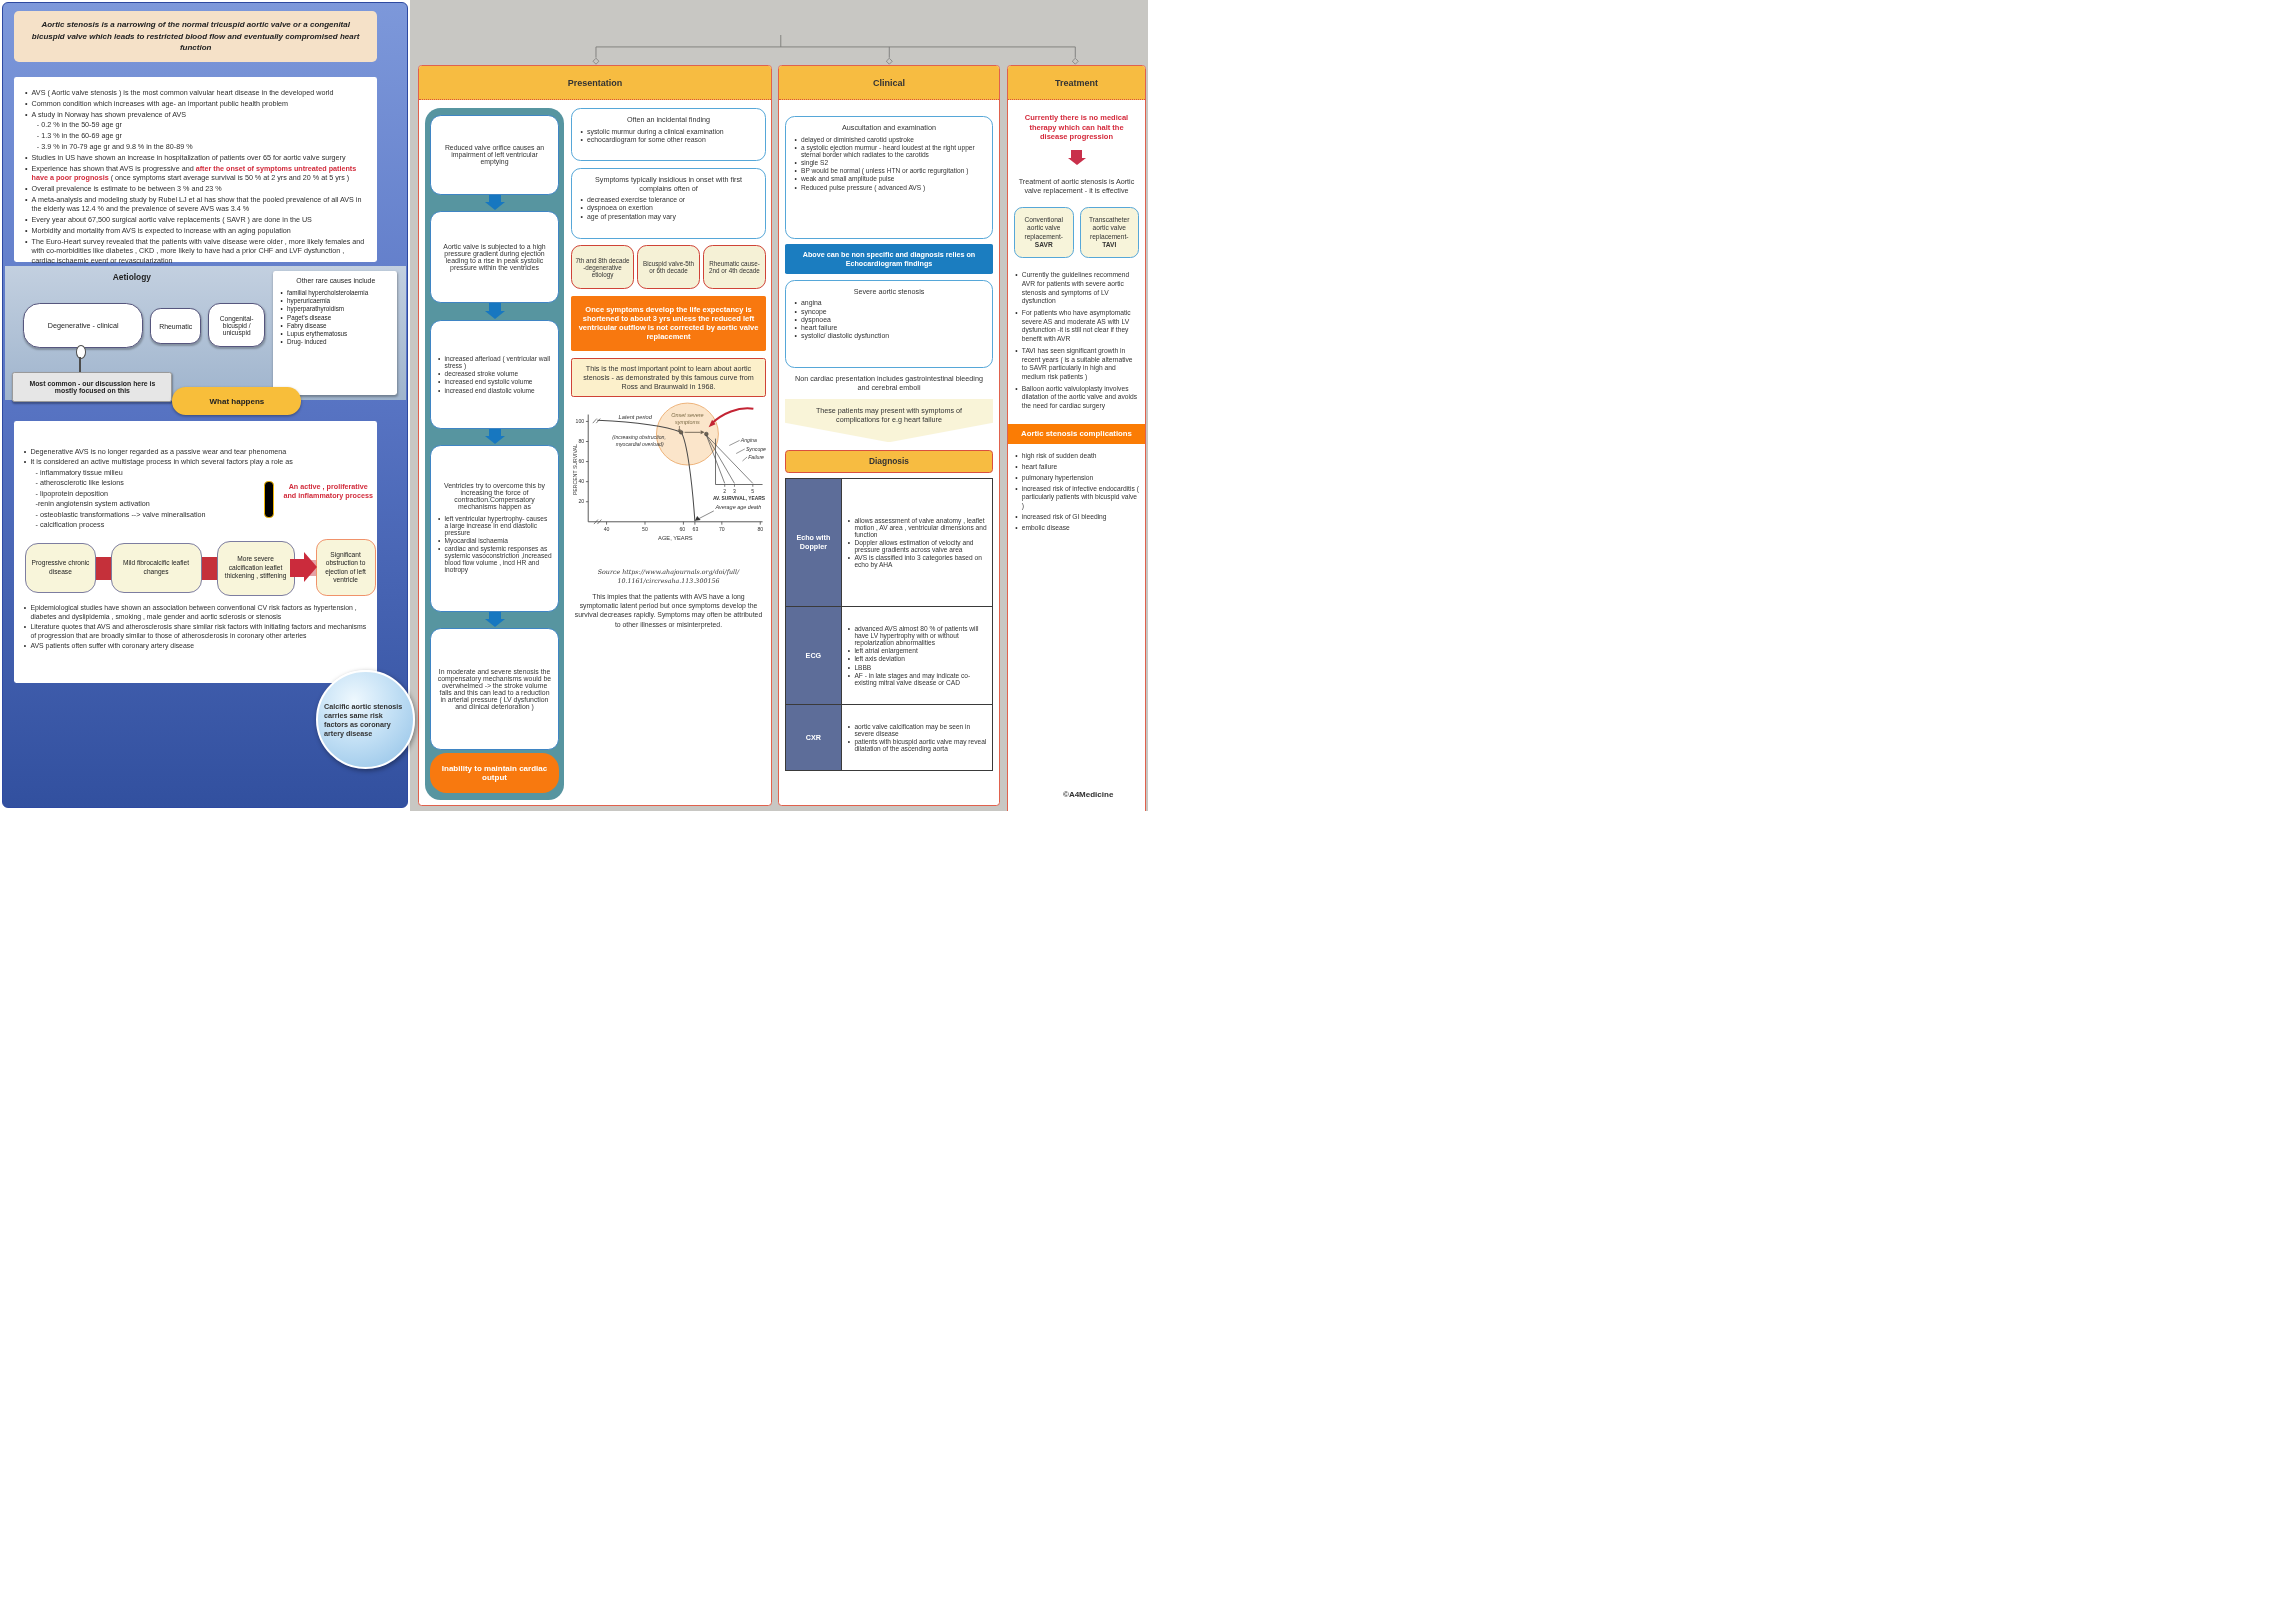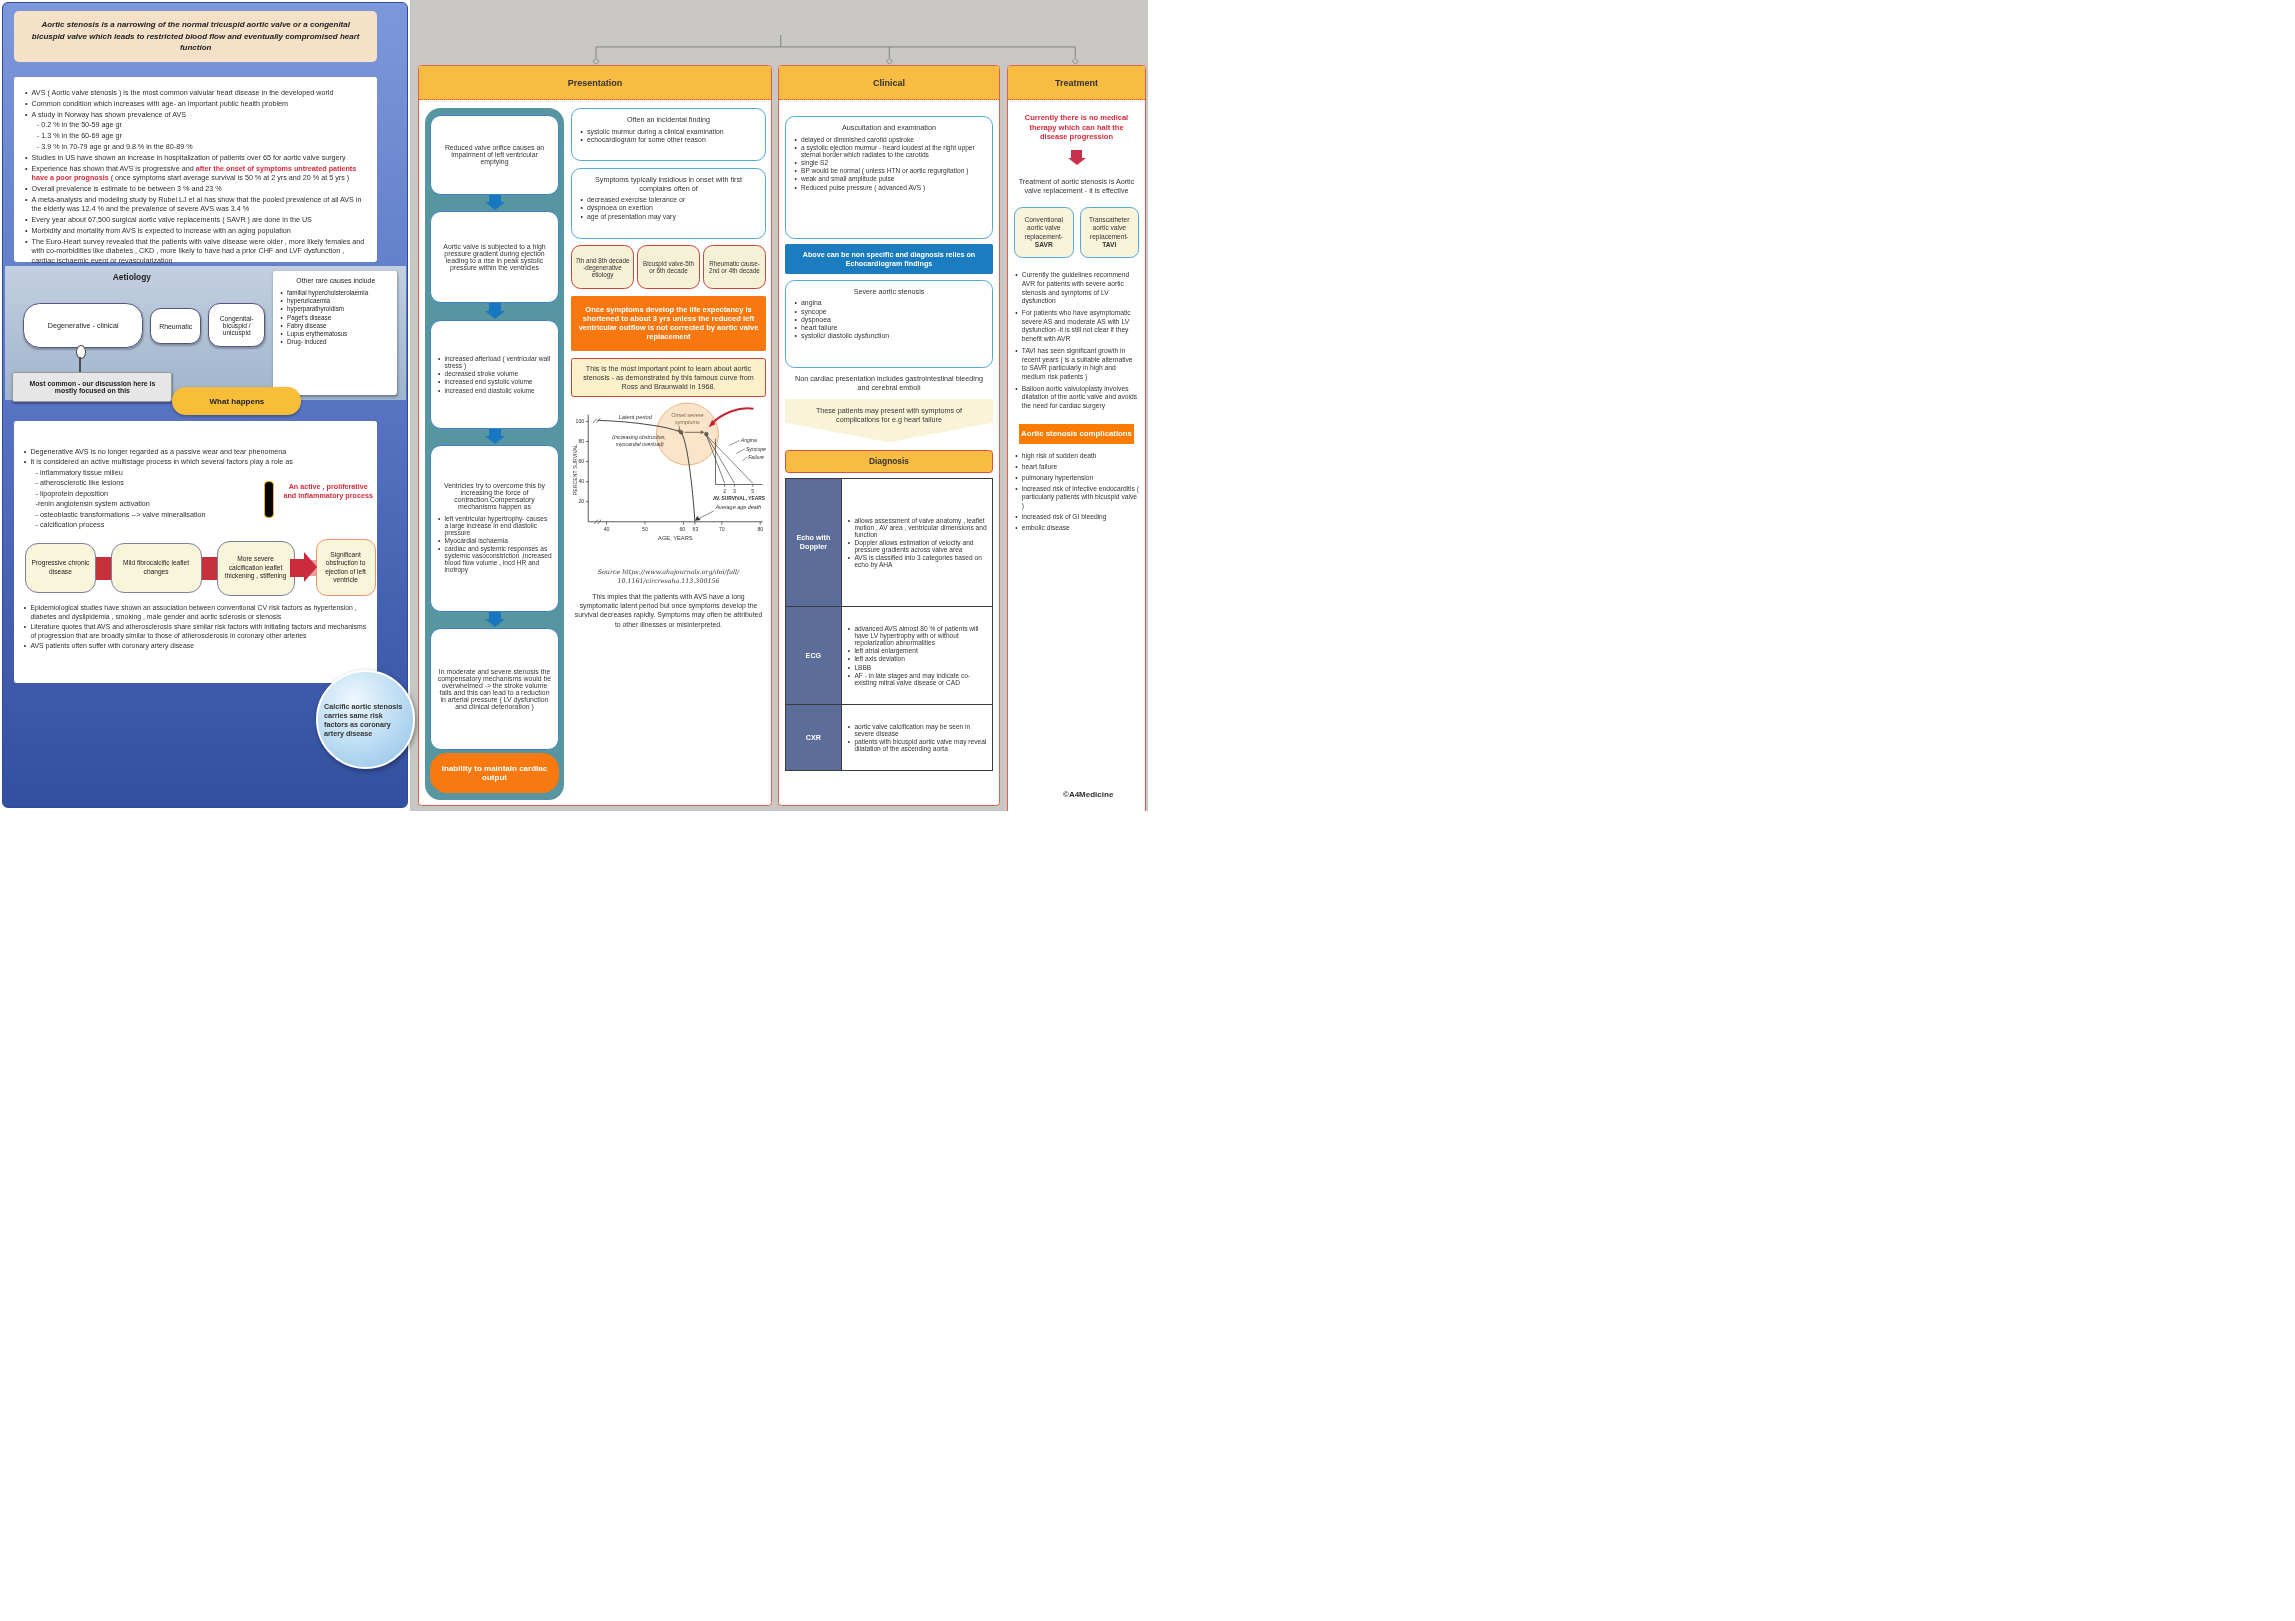--- a/index.html
+++ b/index.html
@@ -110,21 +110,21 @@
     font-weight:bold;font-size:8.4px;margin-top:2.4px;}
   #diag-table{width:100%;border-collapse:collapse;}
   #diag-table td{border:0.6px solid #3a3a3a;vertical-align:middle;}
   #diag-table td.lbl{width:50px;background:#5d6d99;color:#fff;font-weight:bold;font-size:7.2px;text-align:center;padding:2.4px;}
   #diag-table td.cnt{padding:4.8px 4.8px;font-size:6.6px;background:#fff;}
   #diag-table tr:nth-child(1) td{height:117px;}
   #diag-table tr:nth-child(2) td{height:88px;}
   #diag-table tr:nth-child(3) td{height:55px;}
 
   
-  #treat-body{position:absolute;left:6px;right:6px;top:42px;bottom:3.6px;display:flex;flex-direction:column;gap:5.4px;color:#333;align-items:center;}
+  #treat-body{position:absolute;left:6px;right:6px;top:42px;bottom:3.6px;display:flex;flex-direction:column;gap:5.4px;color:#333;}
   #no-therapy{color:#d4293b;font-weight:bold;font-size:7.5px;text-align:center;padding:4.8px 1.2px 0 1.2px;line-height:1.3;}
   .rarrow{display:flex;flex-direction:column;align-items:center;margin:2.4px 0;}
   .rarrow .stem{width:10.8px;height:8.4px;background:#c9304b;}
   .rarrow .head{width:0;height:0;border-left:9.6px solid transparent;border-right:9.6px solid transparent;border-top:7.8px solid #c9304b;}
   #effective{font-size:7.2px;text-align:center;padding:3.6px 2.4px;line-height:1.35;}
   #options-row{display:flex;gap:6px;margin:2.4px 0;}
   .option-box{flex:1;background:#f7f4da;border:0.8px solid #56a7d8;border-radius:8.4px;text-align:center;font-size:6.6px;
     padding:7.2px 2.4px;display:flex;flex-direction:column;align-items:center;justify-content:center;line-height:1.3;}
   .option-box .abbr{font-weight:bold;}
   #treat-bullets{font-size:6.7px;line-height:1.3;margin-top:2.4px;}

